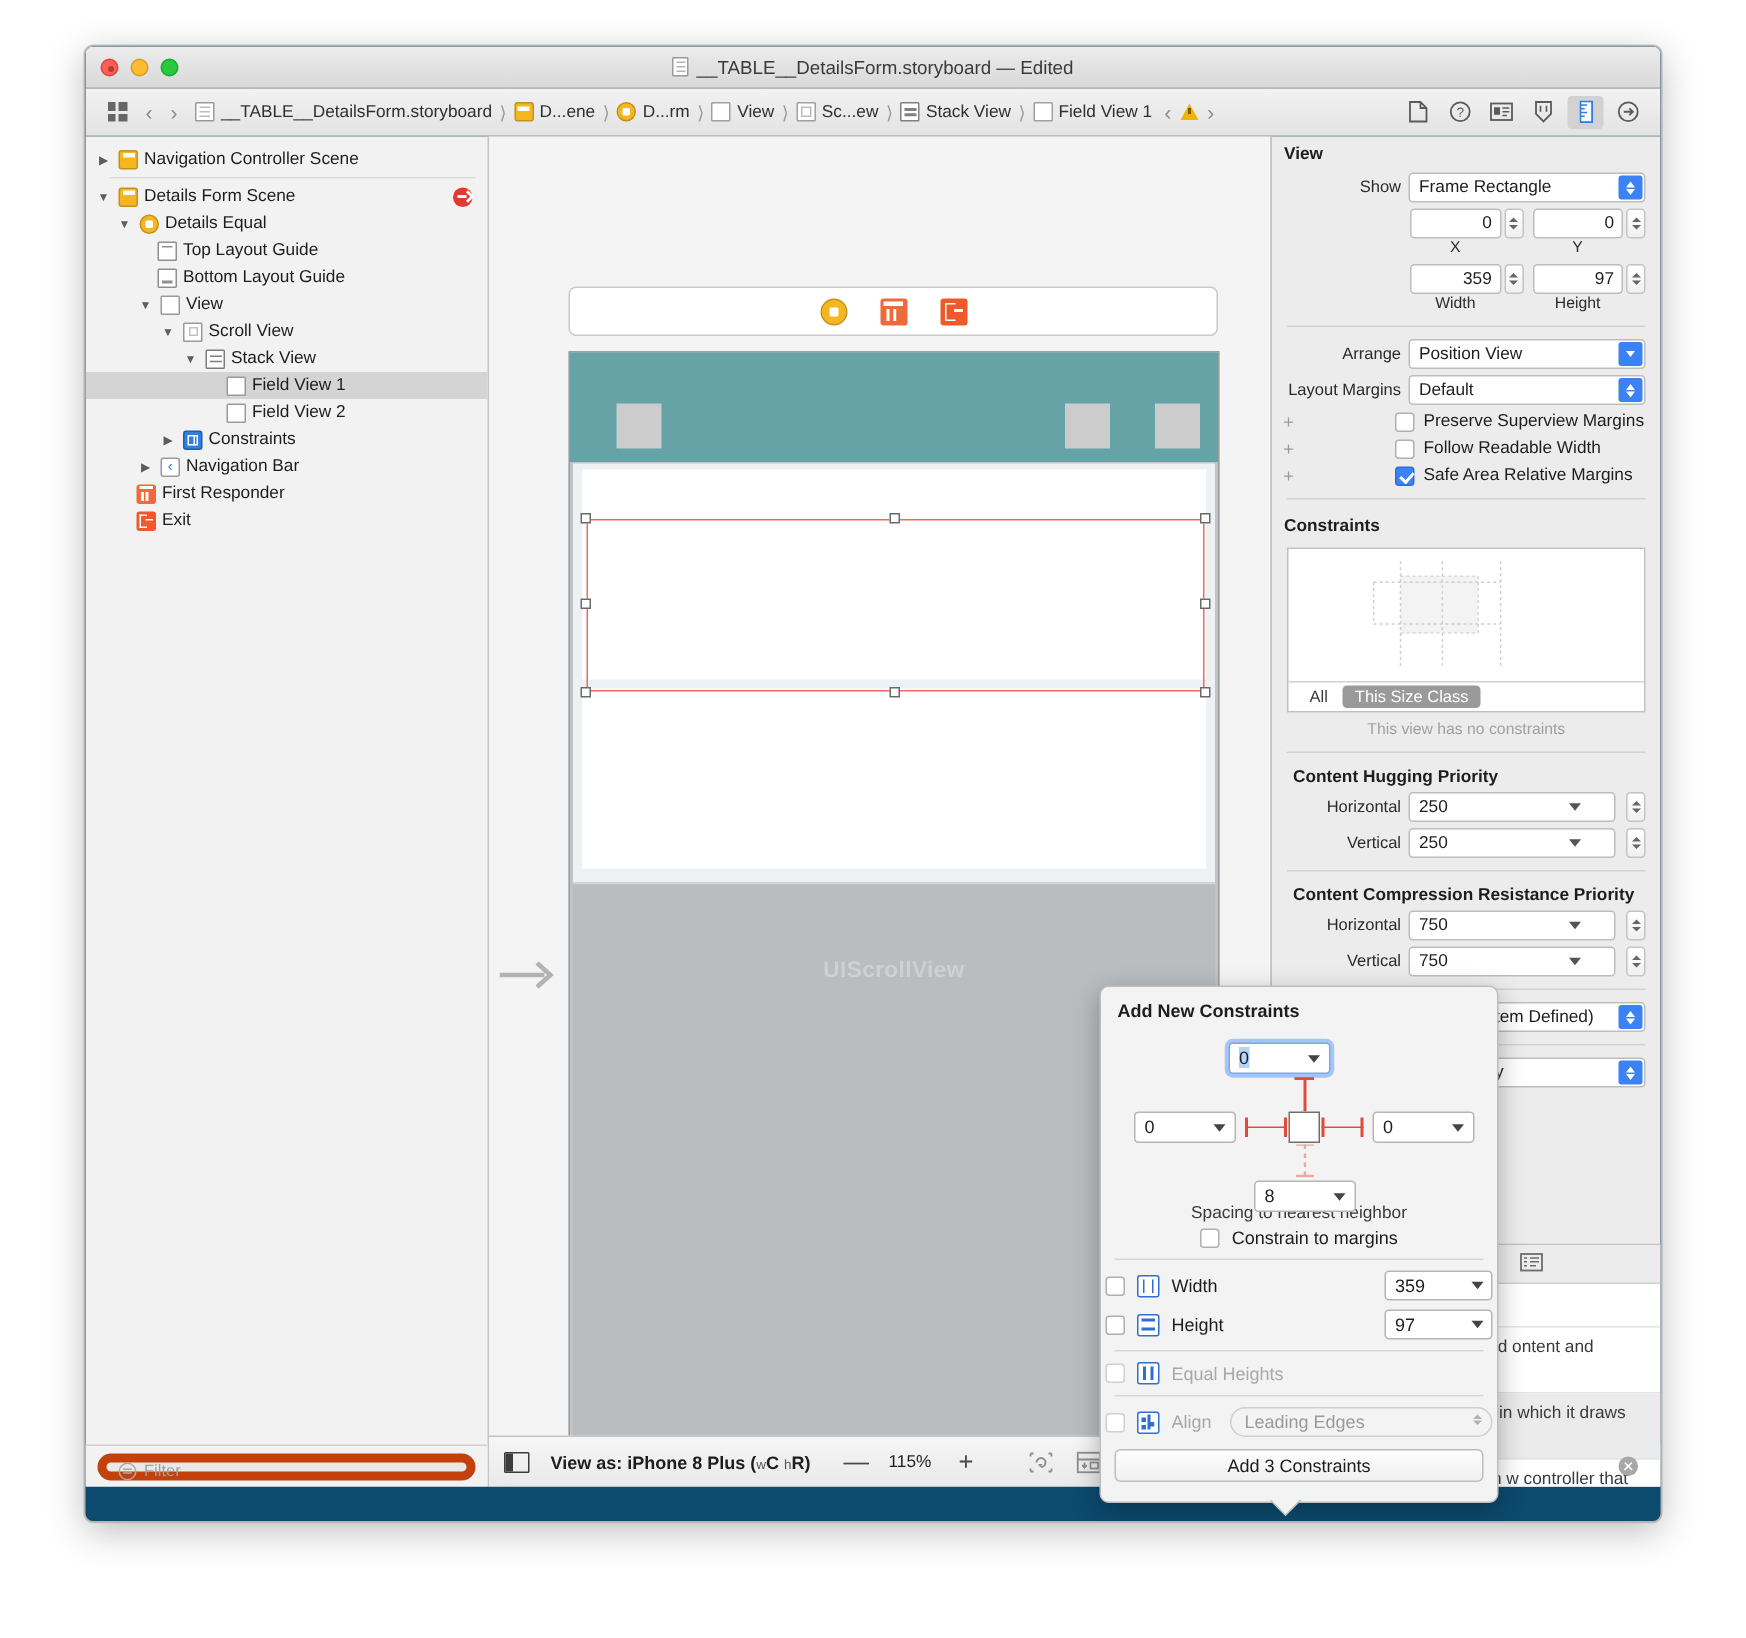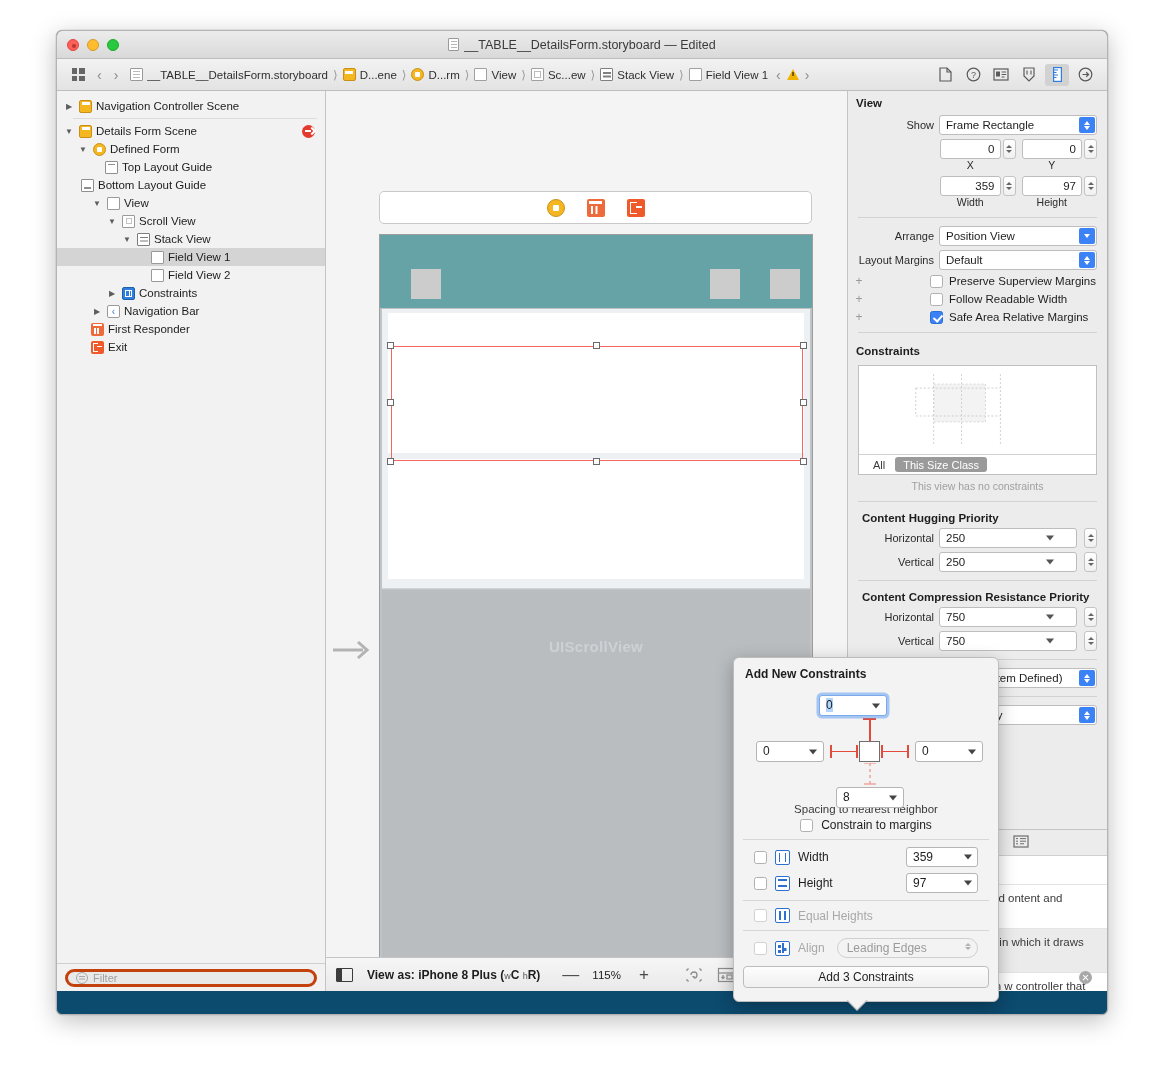--- a/index.html
+++ b/index.html
@@ -118,21 +118,21 @@
   .nav-ico.exit{background:#ee5a2a;border-radius:2px;}
   .nav-ico.exit::before{content:"";position:absolute;left:2px;top:2px;width:4px;bottom:2px;border:1.3px solid #fff;border-right:none;}
   .nav-ico.exit::after{content:"";position:absolute;right:2px;top:5px;width:5px;height:1.5px;background:#fff;}
   .red-dot { margin-left:auto; margin-right:10px; width:13px;height:13px;border-radius:50%;background:#e23b2e; position:relative;}
   .red-dot::before{content:"";position:absolute;left:3px;top:5.5px;width:6px;height:2px;background:#fff;}
   .red-dot::after{content:"";position:absolute;left:6.5px;top:3.8px;width:4px;height:4px;border-top:2px solid #fff;border-right:2px solid #fff;transform:rotate(45deg);}
   .nav-sep { height:1px; background:#dcdcdc; margin:3px 8px 3px 16px; }
 
   .nav-filterbar { height:28px; border-top:1px solid #cfcfcf; background:#f2f2f2; display:flex; align-items:center; padding:0 8px;}
   .filter-field {
-    flex:1; height:18px; background:#e9e9e9; border:3px solid #c2410c; border-radius:9px;
+    flex:1; height:18px; background:#e9e9e9; border:6px solid #c2410c; border-radius:9px;
     display:flex; align-items:flex-start; gap:5px; padding:0 8px; font-size:11px; color:#a0a0a0;
   }
   .filt-ico{width:12px;height:12px;border-radius:50%;border:1.2px solid #a8a8a8;position:relative;flex:none;}
   .filt-ico::before{content:"";position:absolute;left:2px;top:3px;right:2px;height:1px;background:#a8a8a8;box-shadow:0 2.5px 0 #a8a8a8;}
 
   
   .canvas-wrap { flex:1; position:relative; background:#f4f4f4; display:flex; flex-direction:column; }
   .canvas { flex:1; position:relative; overflow:hidden; background:#f4f4f4; }
 
   .scene-bar {
@@ -270,21 +270,21 @@
     position:absolute; height:21px; background:#fff; border:1px solid #b5b5b5; border-radius:3px;
     font-size:12px; color:#1d1d1d; padding:0 18px 0 6px; line-height:19px;
   }
   .drop .tri { position:absolute; right:6px; top:50%; transform:translateY(-50%); width:0;height:0;
     border-left:4px solid transparent;border-right:4px solid transparent;border-top:5px solid #444;}
   .drop.focused { border:1px solid #7aa8e8; box-shadow:0 0 0 2.5px rgba(100,160,240,.55); }
   .drop.focused .selhl { background:#b4d5fb; }
   .center-sq { position:absolute; left:125px; top:54px; width:21px; height:21px; background:#fff; border:1.5px solid #6e6e6e;}
   .strut { position:absolute; background:#e24b3c; }
   .hint { text-align:center; font-size:11.5px; color:#3a3a3a; margin-top:-4px;}
-  .pop-cb-row { display:flex; align-items:center; gap:8px; padding:3px 20px; }
+  .pop-cb-row { display:flex; align-items:center; gap:8px; padding:3px 3px; }
   .pop-cb { width:13px;height:13px;border:1px solid #b0b0b0;border-radius:2.5px;background:#fff;flex:none;}
   .pop-cb.dim { border-color:#d0d0d0; }
   .bi { width:15px;height:15px;border:1.6px solid #2f6fd0;border-radius:2px; position:relative; flex:none; background:#fff;}
   .bi.w::before{content:"";position:absolute;left:2.5px;top:2px;width:1.6px;bottom:2px;background:#2f6fd0;box-shadow:6px 0 0 #2f6fd0;}
   .bi.h::before{content:"";position:absolute;left:2px;top:2.5px;right:2px;height:1.6px;background:#2f6fd0;box-shadow:0 6px 0 #2f6fd0;}
   .bi.eqw::before{content:"";position:absolute;left:2px;top:3px;right:2px;height:1.6px;background:#2f6fd0;box-shadow:0 5px 0 #2f6fd0;}
   .bi.eqh::before{content:"";position:absolute;left:3px;top:2px;width:1.6px;bottom:2px;background:#2f6fd0;box-shadow:5px 0 0 #2f6fd0;}
   .bi.ar::before{content:"";position:absolute;left:2px;top:2px;width:1.6px;bottom:2px;background:#2f6fd0;}
   .bi.ar::after{content:"";position:absolute;left:6px;top:3px;right:2px;bottom:3px;border:1.4px solid #2f6fd0;}
   .bi.align::before{content:"";position:absolute;left:6px;top:1.5px;width:1.6px;bottom:1.5px;background:#2f6fd0;}
@@ -439,29 +439,29 @@
         <div class="row" style="padding-left:6px">
           <span class="tw">▼</span>
           <span class="nav-ico scene"></span>
           <span>Details Form Scene</span>
           <span class="red-dot"></span>
         </div>
 
         <div class="row" style="padding-left:20px">
           <span class="tw">▼</span>
           <span class="nav-ico vc"></span>
-          <span>Defined Form</span>
+          <span>Details Equal</span>
         </div>
 
         <div class="row" style="padding-left:48px">
           <span class="nav-ico guide-top"></span>
           <span>Top Layout Guide</span>
         </div>
 
-        <div class="row" style="padding-left:24px">
+        <div class="row" style="padding-left:48px">
           <span class="nav-ico guide-bot"></span>
           <span>Bottom Layout Guide</span>
         </div>
 
         <div class="row" style="padding-left:34px">
           <span class="tw">▼</span>
           <span class="nav-ico view"></span>
           <span>View</span>
         </div>
 

